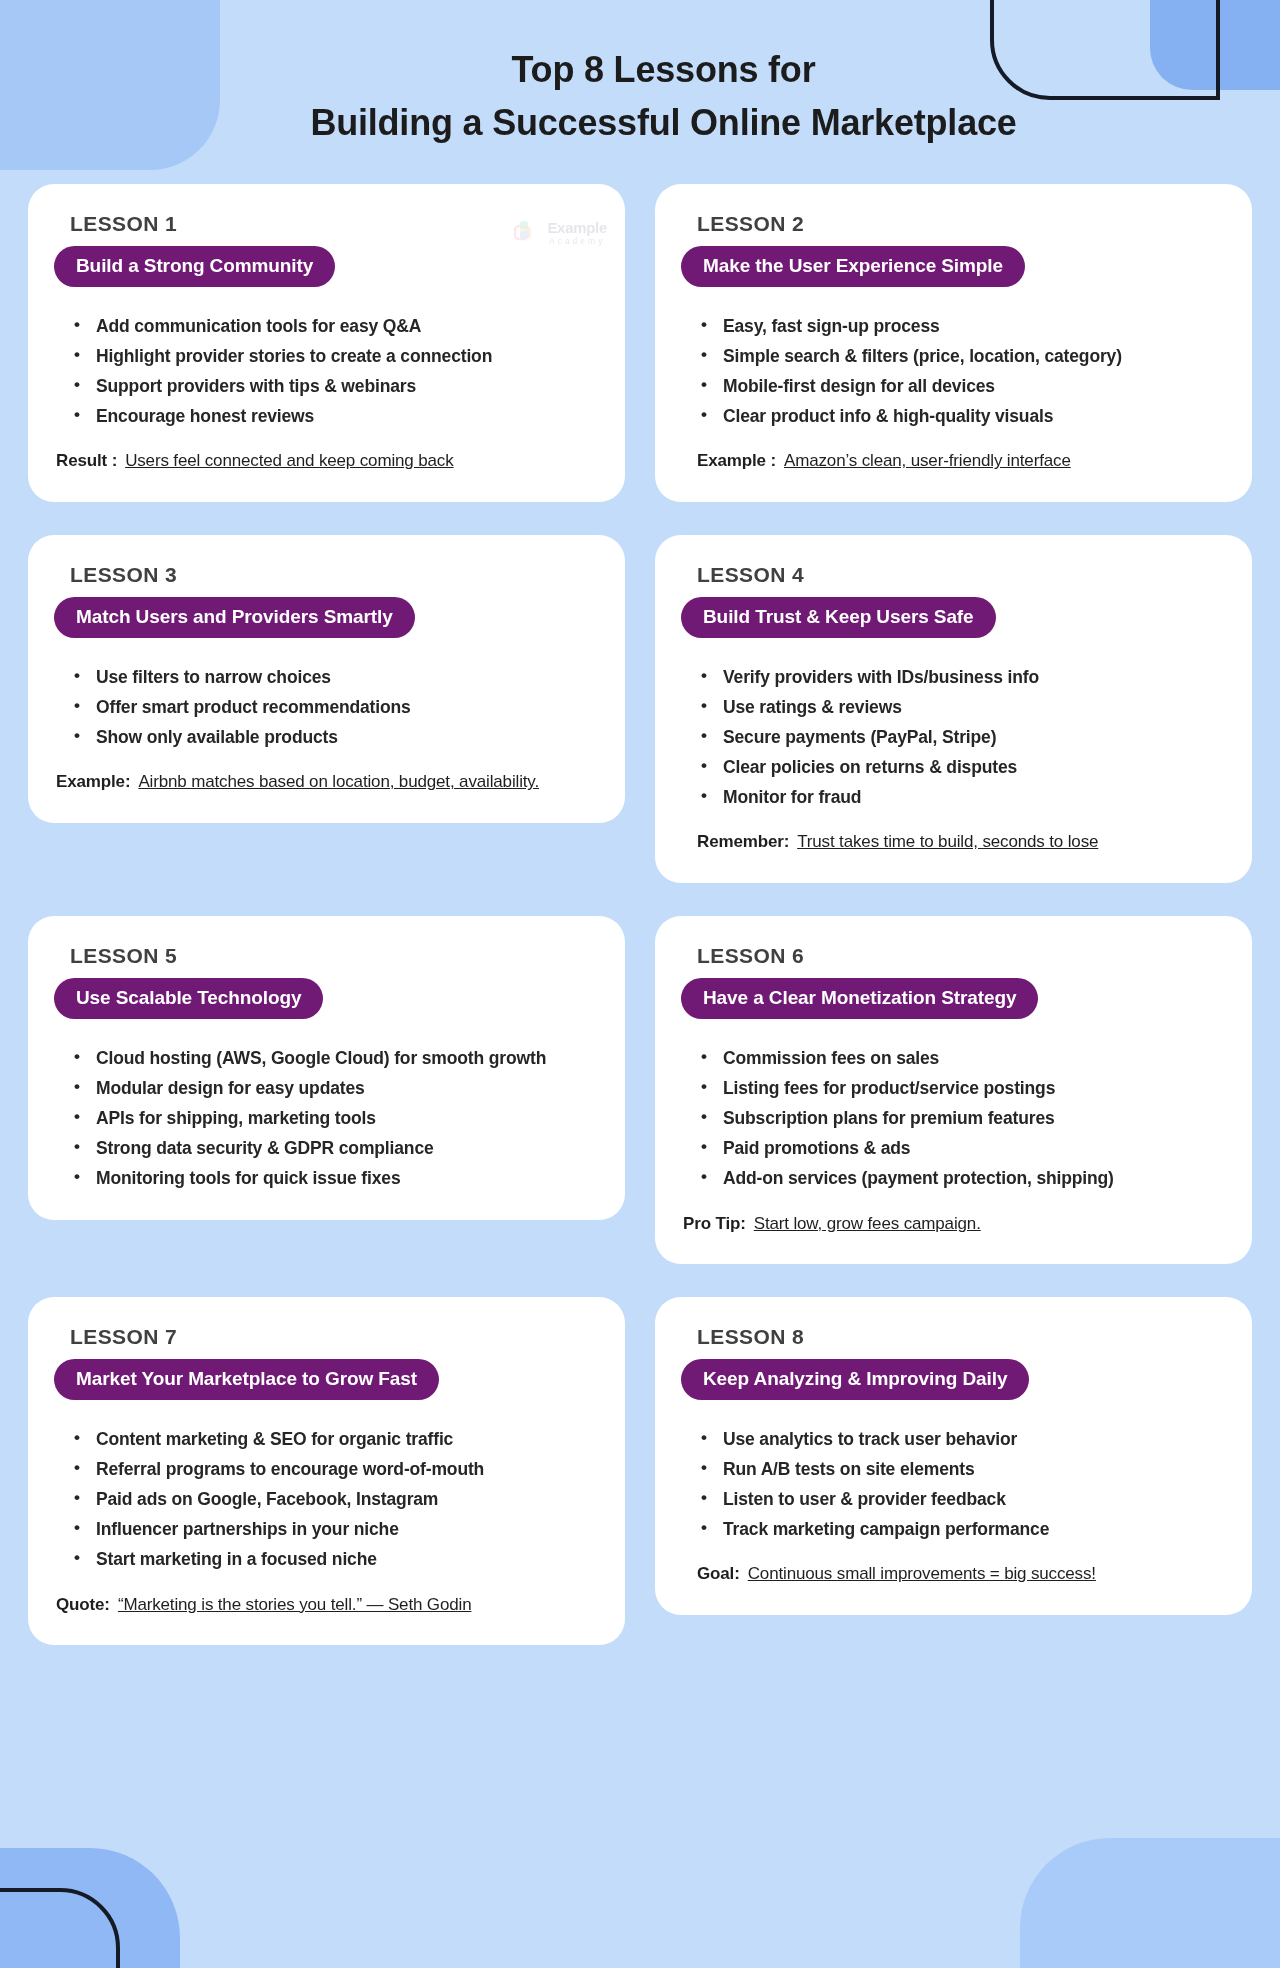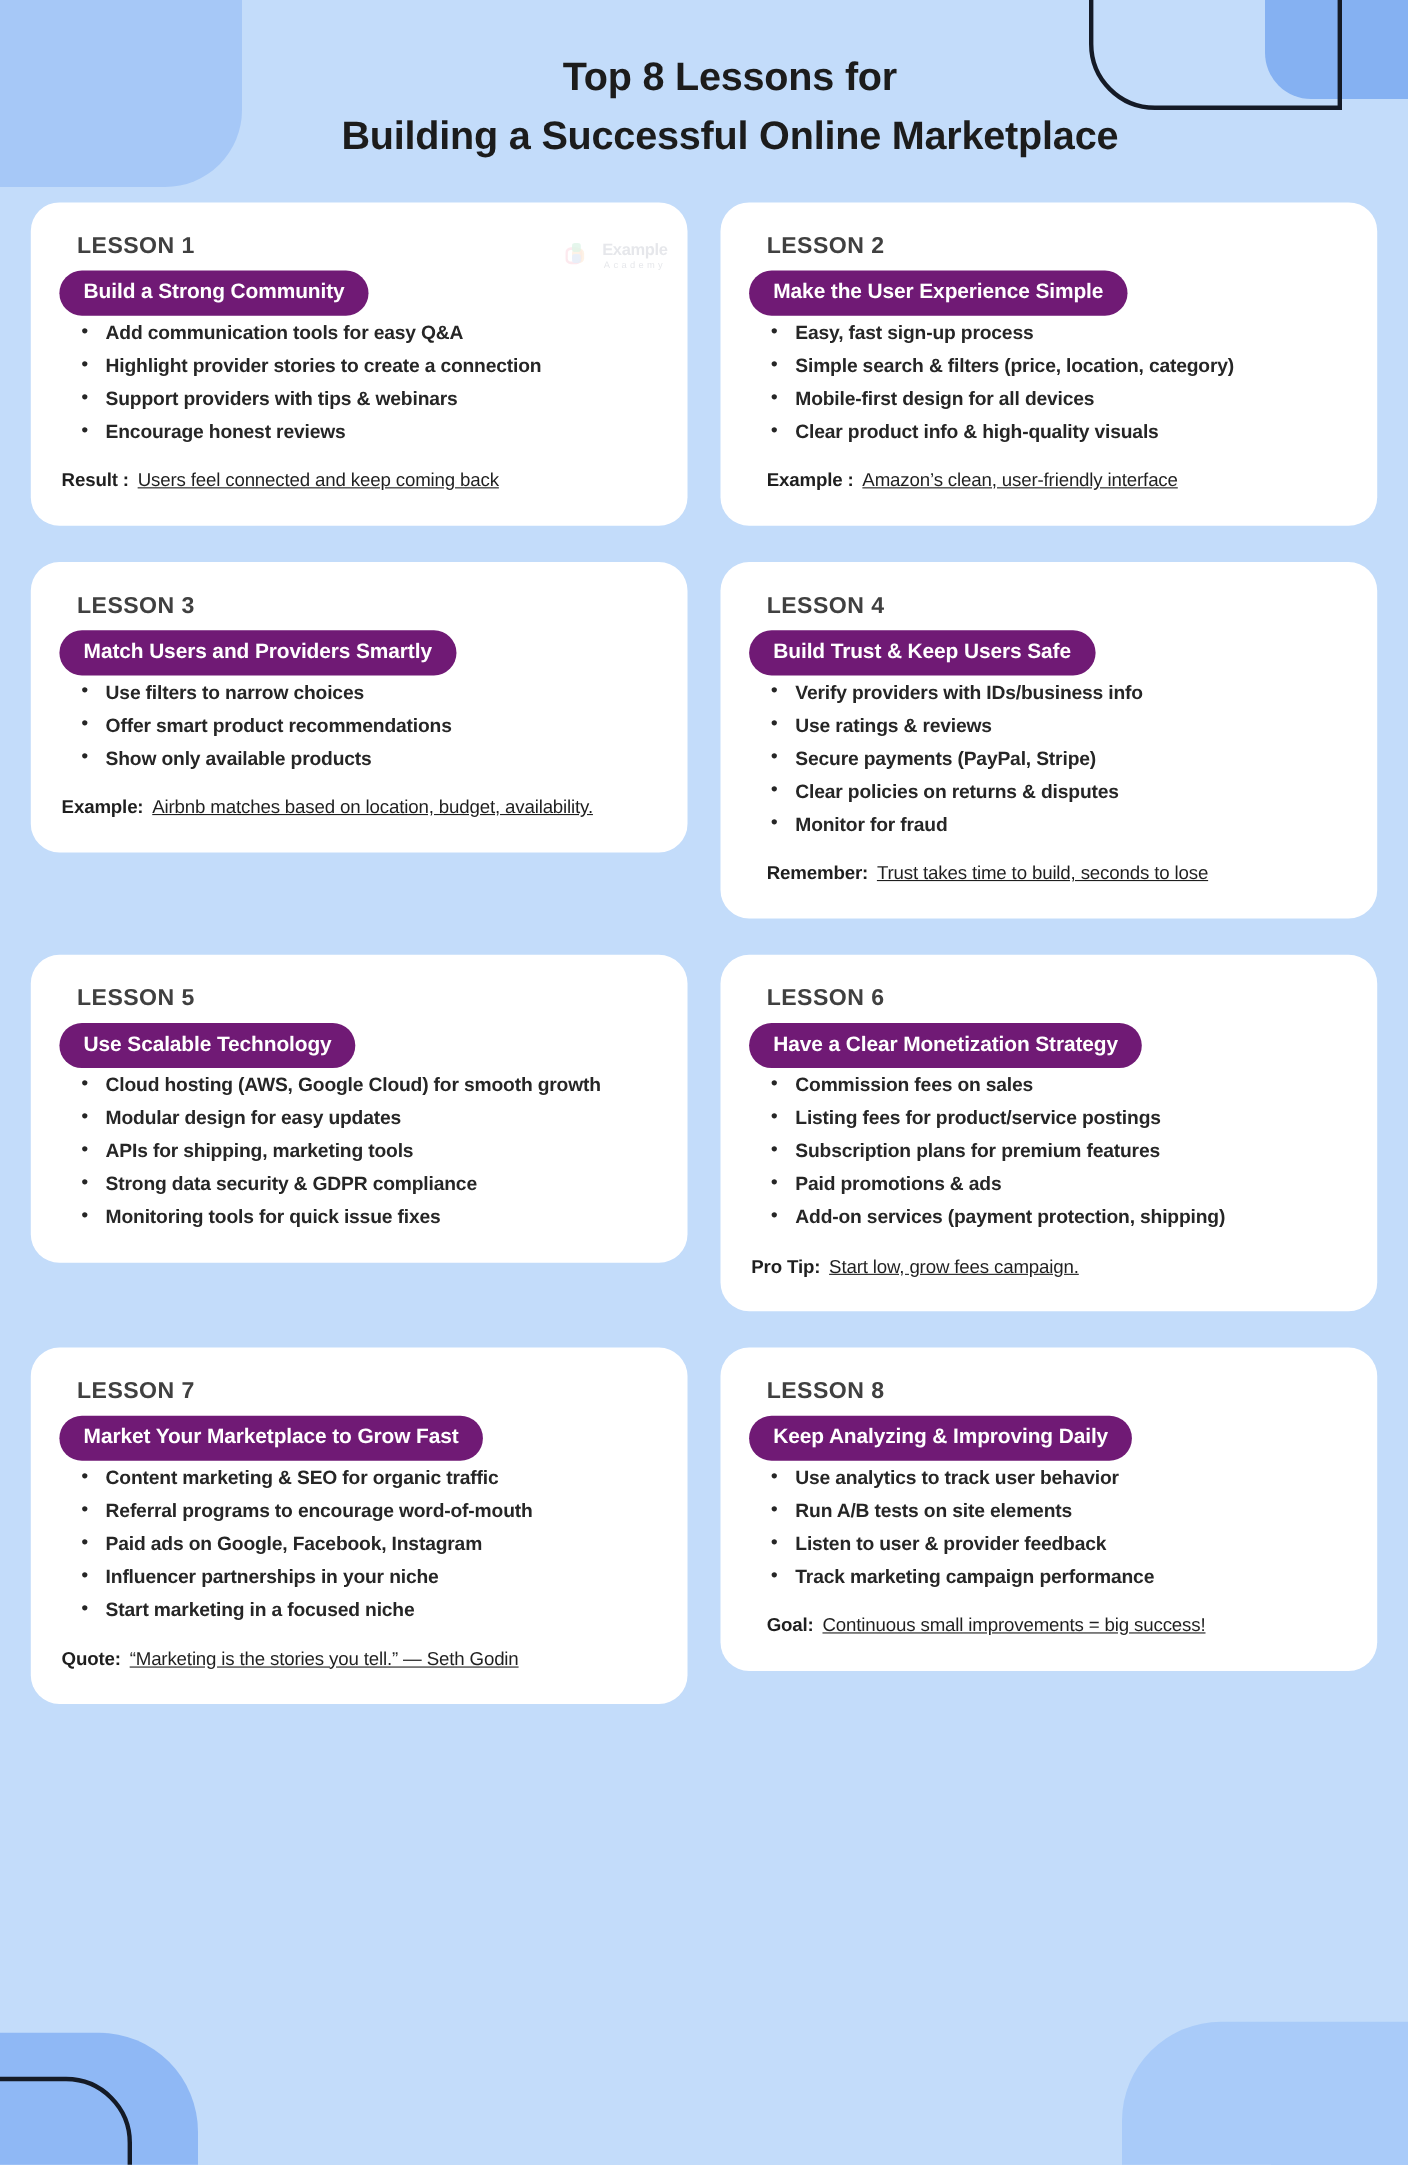--- a/index.html
+++ b/index.html
@@ -115,20 +115,21 @@
     color: #ffffff;
     font-size: 19px;
     font-weight: bold;
     padding: 9px 22px 10px 22px;
     border-radius: 26px;
     letter-spacing: -0.1px;
   }
 
   .bullets {
     list-style: none;
+    margin-top: 24px;
     padding-left: 18px;
   }
   .bullets li {
     position: relative;
     padding-left: 24px;
     font-size: 17.5px;
     font-weight: bold;
     color: #262626;
     line-height: 1.72;
     letter-spacing: -0.15px;

